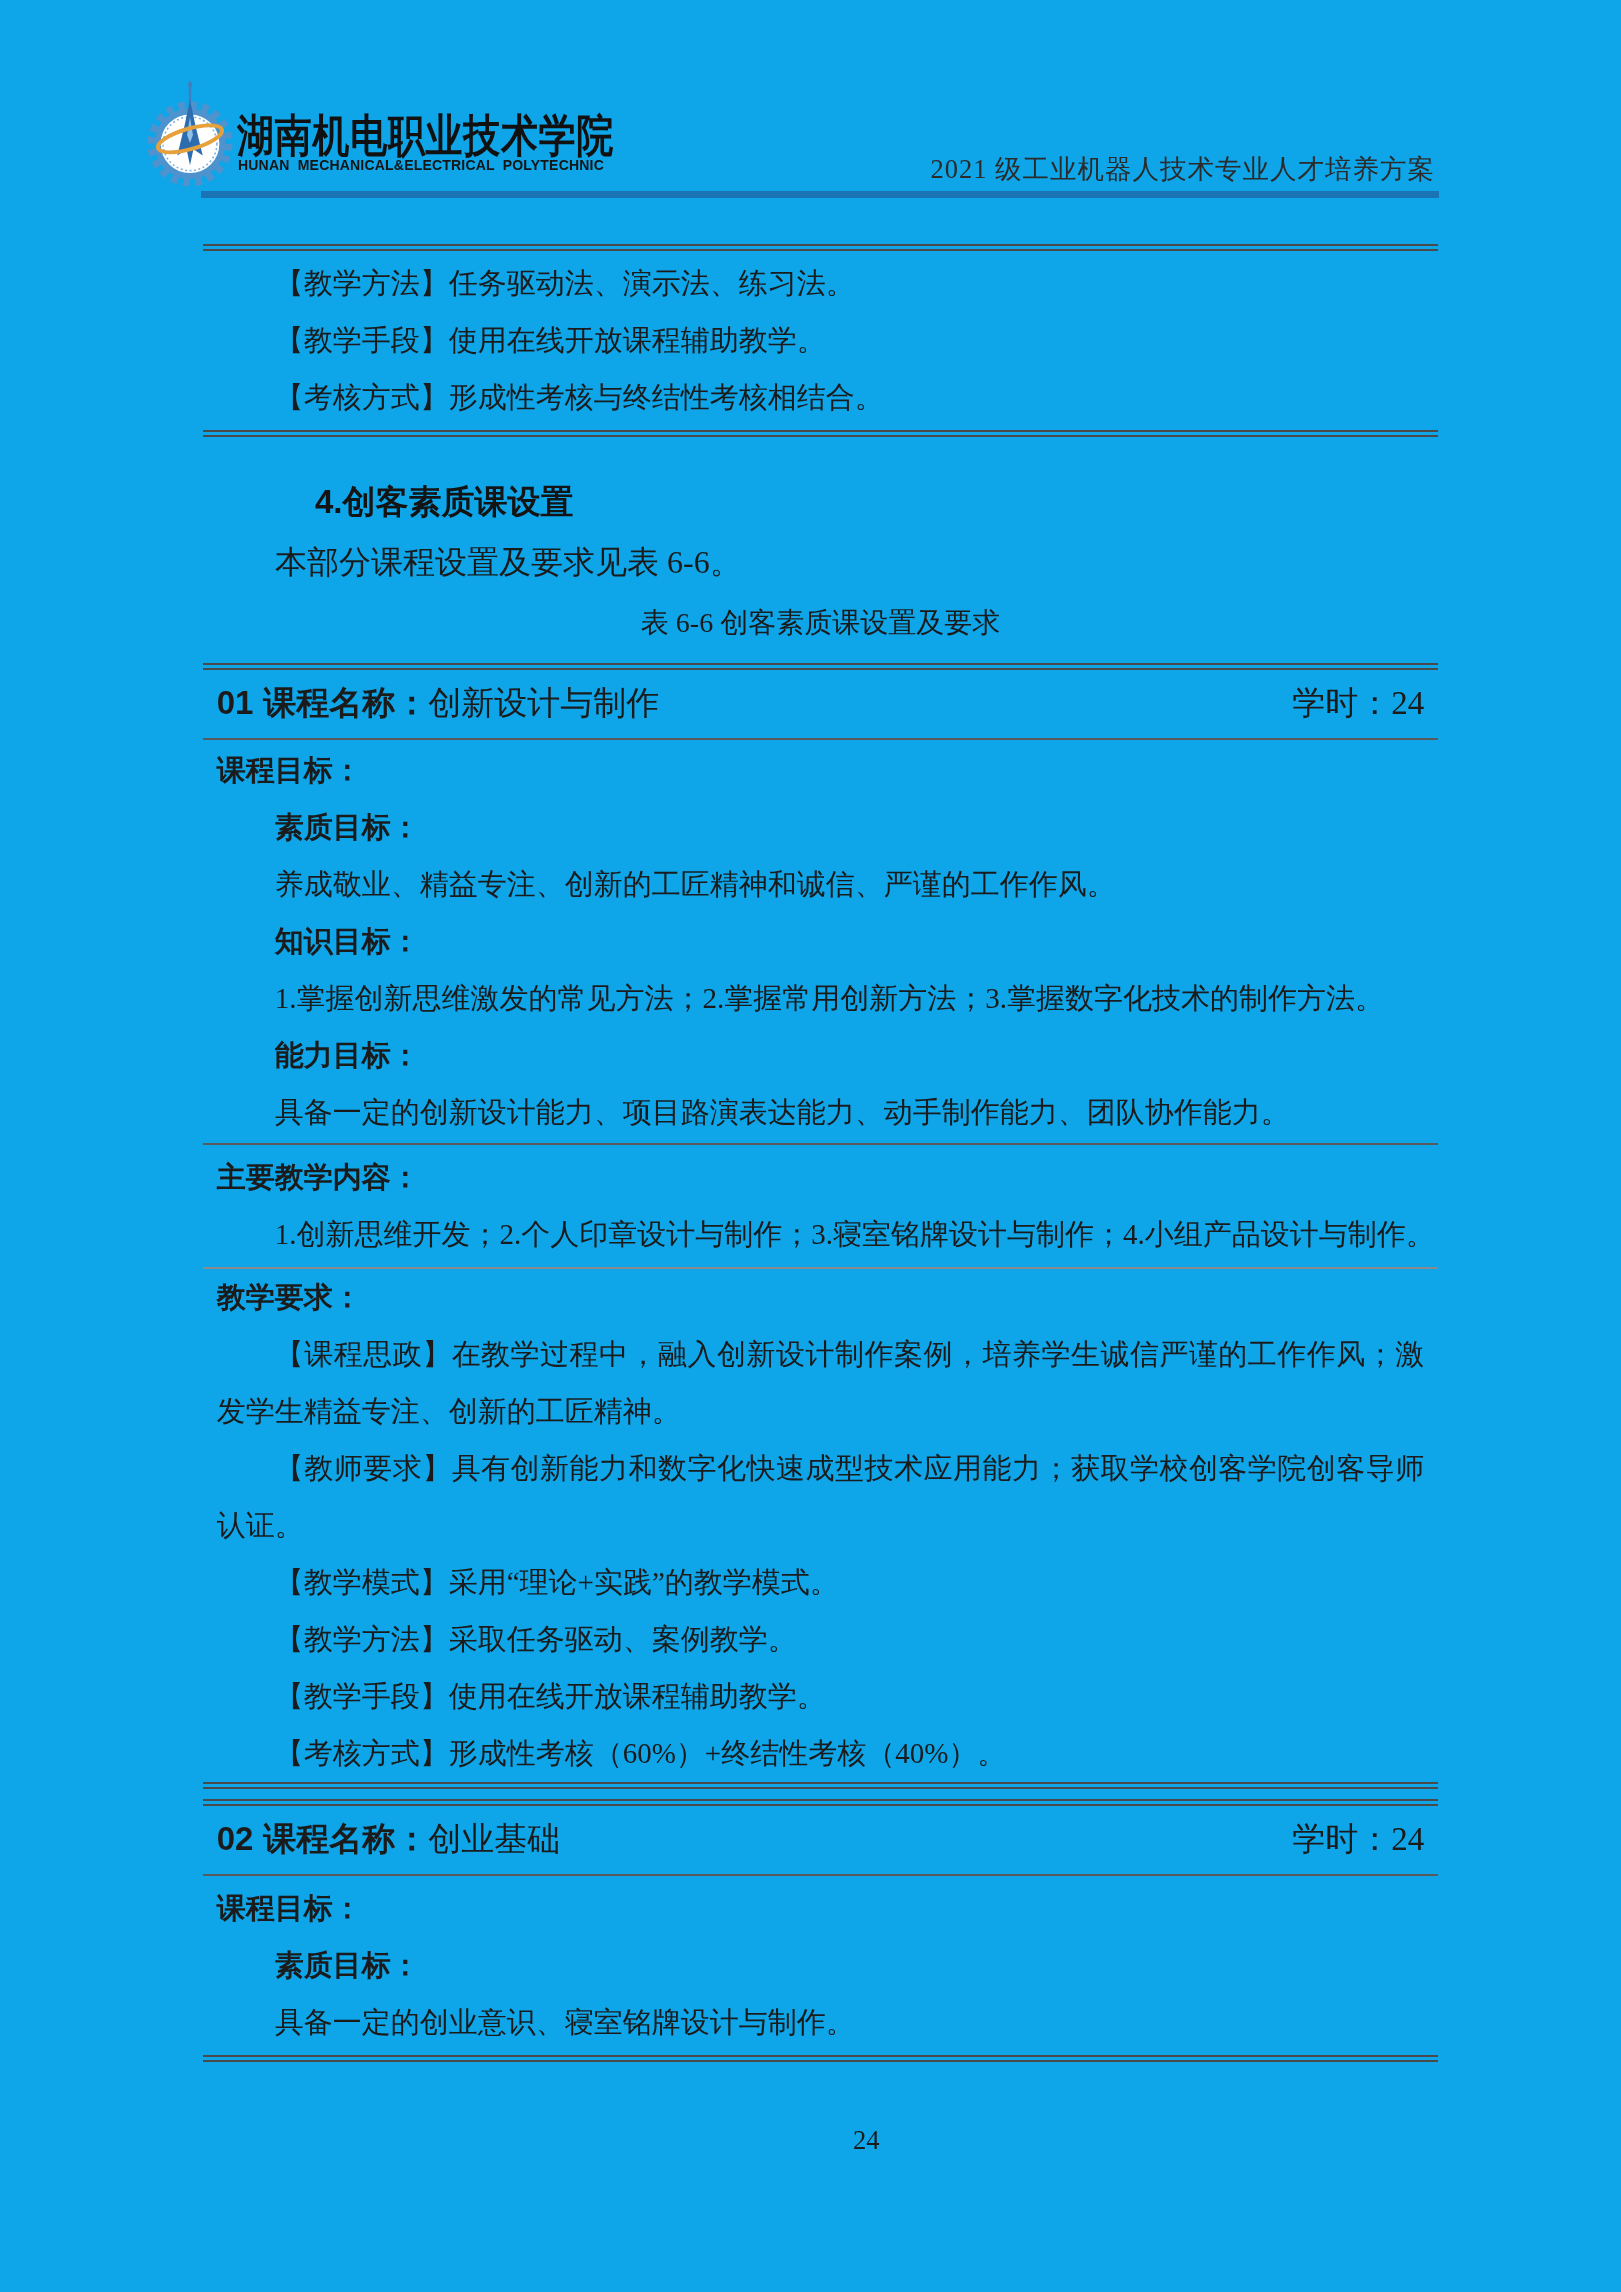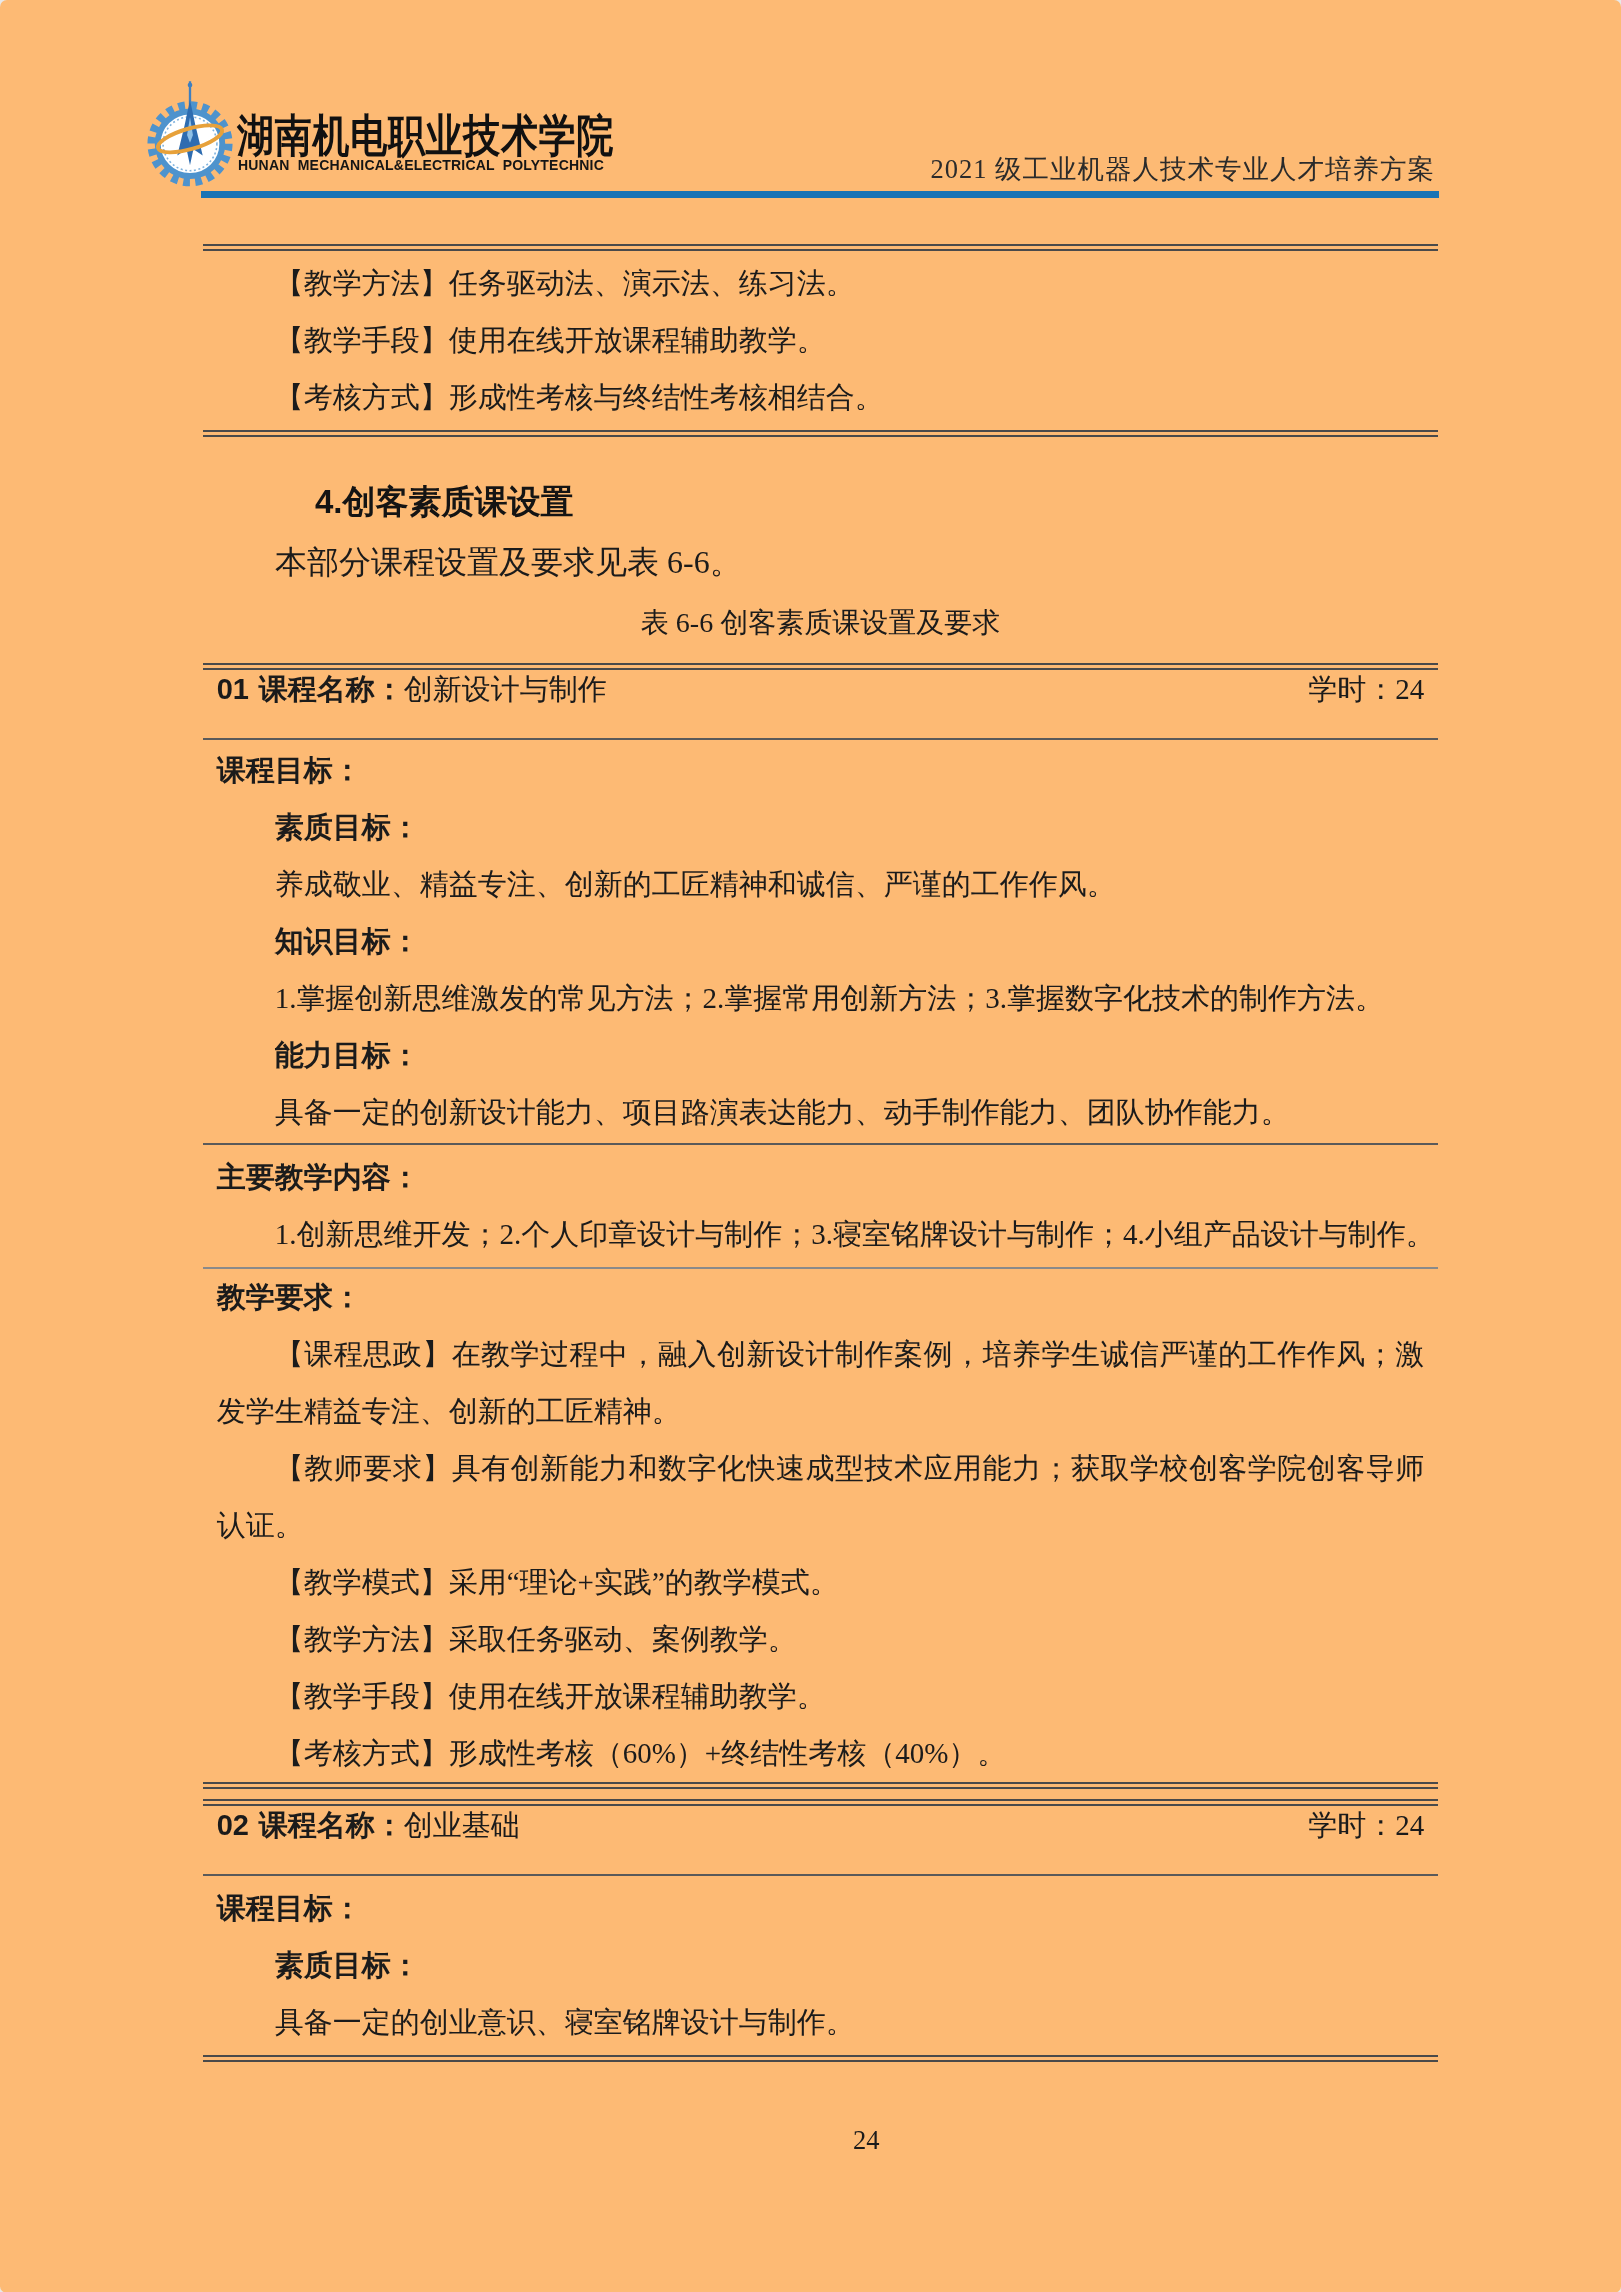--- a/index.html
+++ b/index.html
@@ -1,20 +1,19 @@
 <!DOCTYPE html>
 <html><head>
 <meta charset="utf-8">
 <style>
   html,body{margin:0;padding:0;background:#e8e8e8;}
   .page{
-    position:relative;width:1621px;height:2293px;background:#fdba74;
+    position:relative;width:1621px;height:2293px;background:#0ea5e9;
     margin:0 auto;overflow:hidden;color:#1b1b1b;
     font-family:"Liberation Serif", serif;
-    border-radius:7px;
   }
   
   .logo-icon{position:absolute;left:145px;top:78px;width:90px;height:110px;}
   .logo-cn{
     position:absolute;left:237px;top:106px;font-size:45px;font-weight:bold;
     white-space:nowrap;letter-spacing:1px;transform:scaleX(0.82);transform-origin:left top;
     color:#111;
   }
   .logo-en{
     position:absolute;left:238px;top:157px;font-size:14px;font-weight:bold;
@@ -37,21 +36,21 @@
   .rule-thick{border-top:2.9px solid #8a8a8a;}
   
   .cont-table{position:absolute;left:203px;top:244px;width:1235px;}
   .cont-body{padding:3.9px 13.7px;}
   .sec-heading{position:absolute;left:275px;top:480px;font-size:33px;font-family:"Liberation Sans",sans-serif;font-weight:bold;color:#141414;white-space:nowrap;margin-left:40px;}
   .sec-intro{position:absolute;left:275px;top:541px;font-size:32px;white-space:nowrap;}
   .tbl-caption{position:absolute;left:203px;top:604px;width:1235px;text-align:center;font-size:28px;}
   .course-table{position:absolute;left:203px;width:1235px;}
   .t1{top:663px;}
   .t2{top:1799px;}
-  .course-row{display:flex;justify-content:space-between;align-items:flex-start;height:68px;padding:0 13.7px;font-size:29px;}
+  .course-row{display:flex;justify-content:space-between;align-items:center;height:68px;padding:0 13.7px;font-size:33px;}
   .course-row .num{margin-right:9.8px;}
   .cell{padding:2px 13.7px;}
   .cell-content{padding:3.9px 13.7px;}
   .cell-req{padding:0 13.7px;}
   .cell-c2{padding:3.9px 13.7px 3.9px 13.7px;}
   .page-num{position:absolute;left:853px;top:2125px;font-size:26.5px;color:#1b1b1b;}
 </style>
 </head>
 <body>
 

